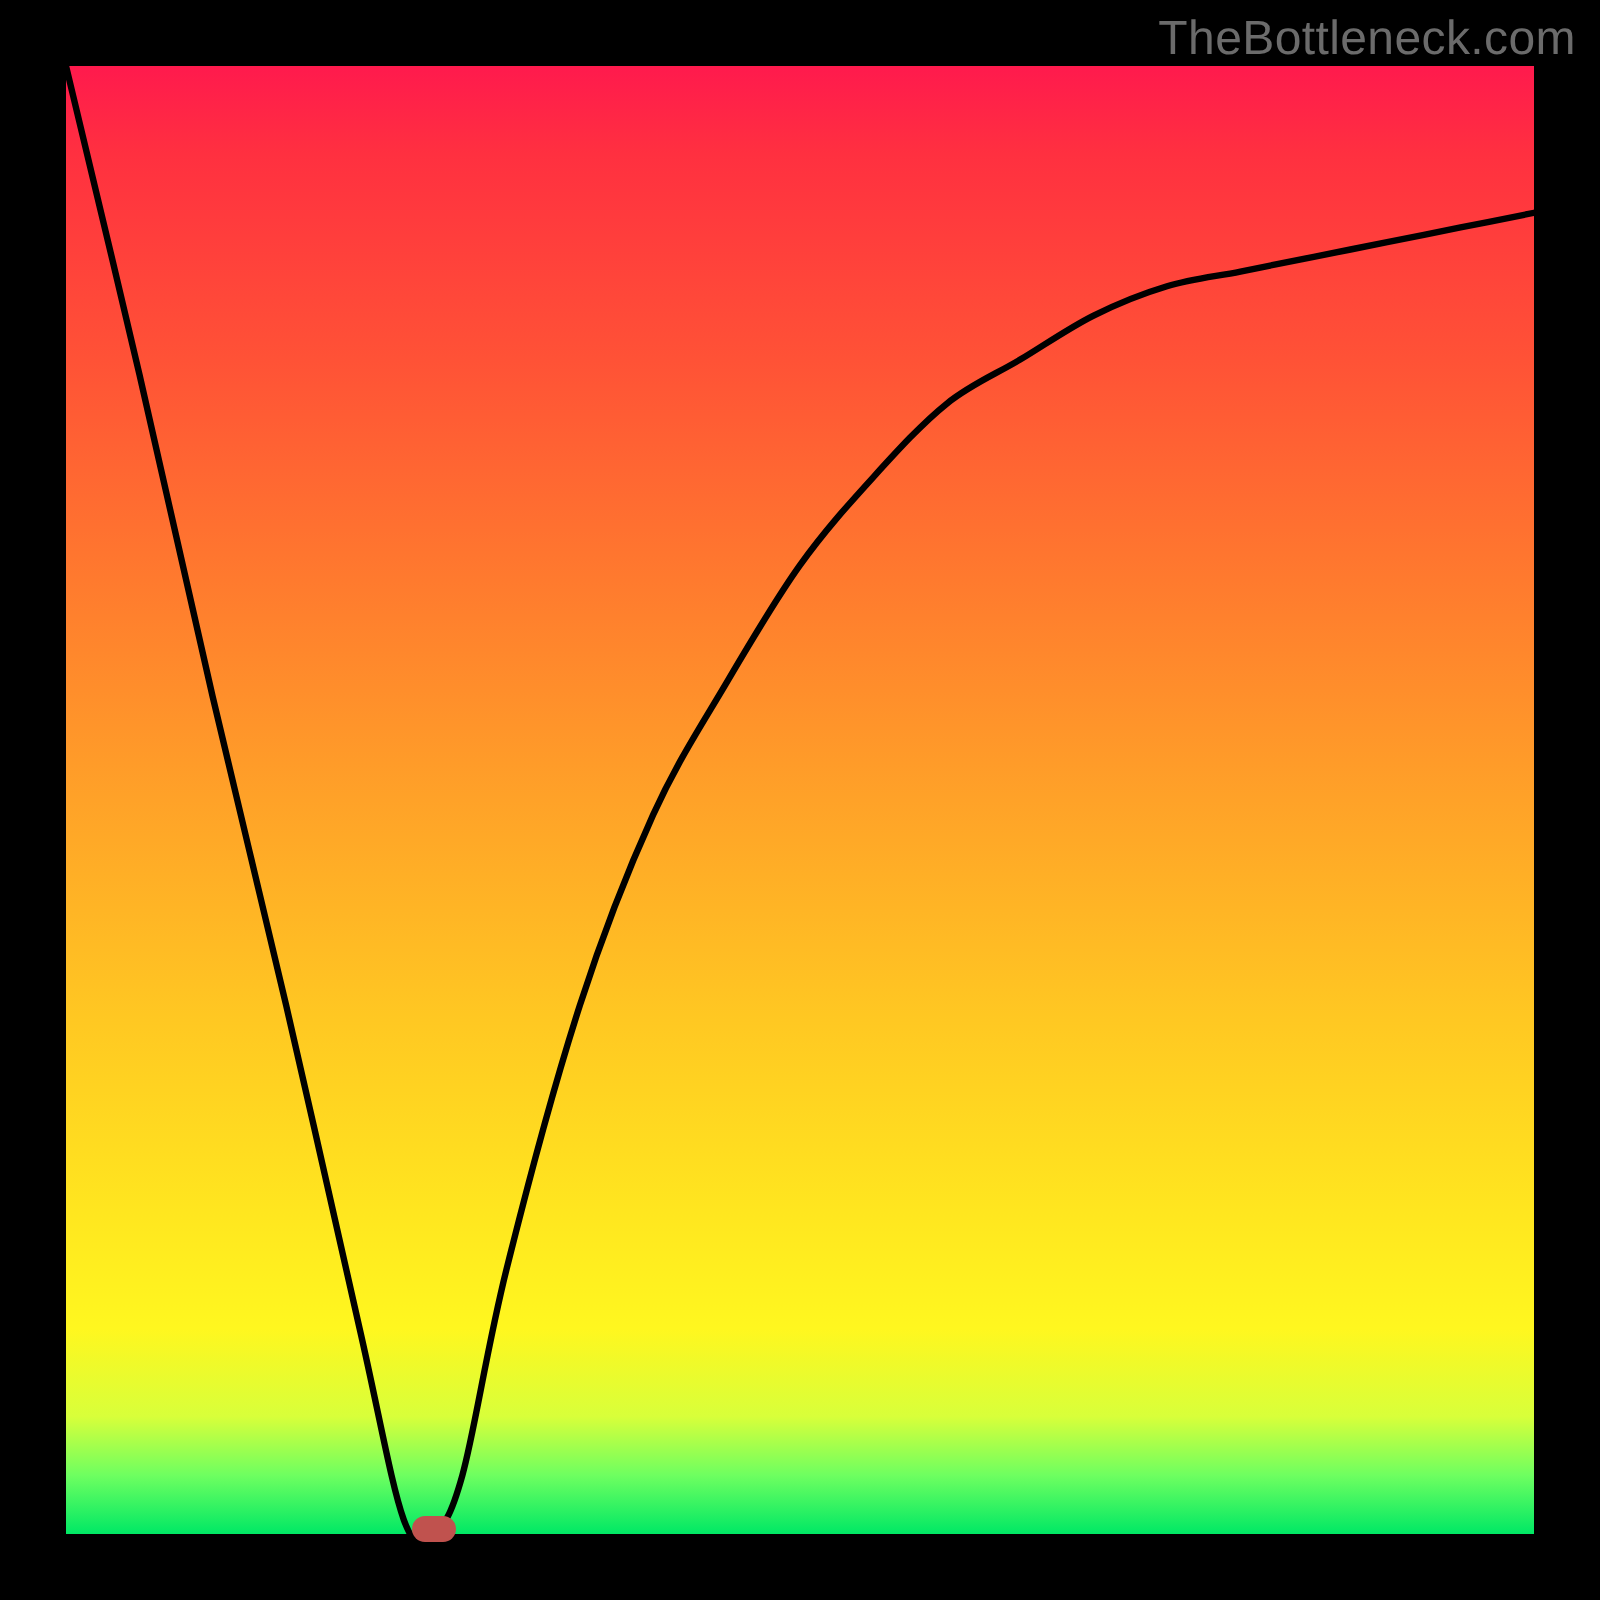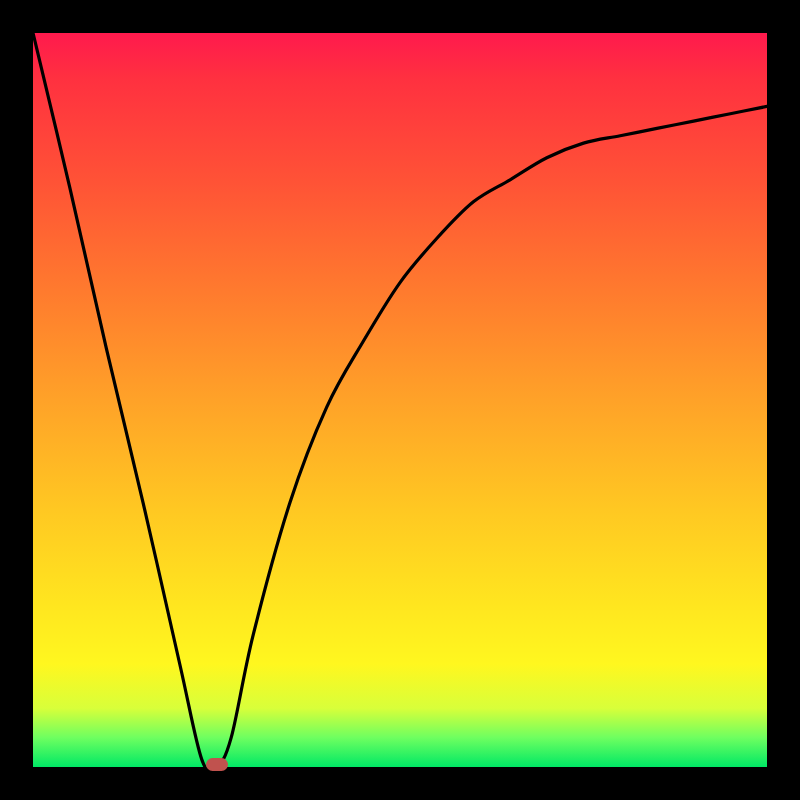--- a/index.html
+++ b/index.html
@@ -73,14 +73,15 @@
 
     <svg class="curve" width="734" height="734" viewBox="0 0 734 734">
 
       <path id="curve-path" d="M 0 0 C 6.116666666666667 25.689999999999998, 24.46666666666667 101.53666666666663, 36.7 154.14 C 48.93333333333334 206.74333333333334, 61.16666666666667 263.0166666666667, 73.4 315.62000000000006 C 85.63333333333334 368.2233333333334, 97.86666666666666 417.15666666666664, 110.1 469.76 C 122.33333333333333 522.3633333333333, 137.01333333333335 588.4233333333334, 146.8 631.24 C 156.58666666666667 674.0566666666666, 162.70333333333332 709.5333333333333, 168.82 726.66 C 174.93666666666667 743.7866666666666, 178.60666666666665 737.67, 183.5 734 C 188.39333333333335 730.33, 192.06333333333333 726.66, 198.18 704.64 C 204.29666666666668 682.62, 210.41333333333333 641.0266666666666, 220.2 601.88 C 229.98666666666665 562.7333333333333, 244.66666666666663 507.68333333333334, 256.9 469.76 C 269.1333333333333 431.83666666666664, 281.3666666666667 401.25333333333333, 293.6 374.34000000000003 C 305.83333333333337 347.42666666666673, 318.06666666666666 329.0766666666667, 330.3 308.28000000000003 C 342.53333333333336 287.48333333333335, 354.76666666666665 266.68666666666667, 367 249.56 C 379.23333333333335 232.43333333333334, 391.4666666666667 218.97666666666666, 403.70000000000005 205.51999999999998 C 415.9333333333334 192.0633333333333, 428.16666666666663 178.6066666666666, 440.4 168.81999999999994 C 452.6333333333333 159.03333333333327, 464.8666666666667 154.13999999999996, 477.1 146.79999999999995 C 489.33333333333337 139.45999999999995, 501.5666666666666 130.89666666666662, 513.8 124.77999999999997 C 526.0333333333333 118.66333333333331, 538.2666666666667 113.77000000000002, 550.5 110.10000000000002 C 562.7333333333333 106.43000000000002, 574.9666666666667 105.20666666666666, 587.2 102.75999999999999 C 599.4333333333334 100.31333333333332, 611.6666666666666 97.86666666666662, 623.9 95.41999999999996 C 636.1333333333333 92.9733333333333, 648.3666666666667 90.5266666666667, 660.6 88.08000000000004 C 672.8333333333334 85.63333333333338, 685.0666666666666 83.18666666666668, 697.3 80.74000000000001 C 709.5333333333333 78.29333333333334, 727.8833333333333 74.62333333333332, 734 73.39999999999998" fill="none" stroke="#000" stroke-width="3.2" stroke-linecap="round"></path>
     </svg>
 
     <div id="min-marker" class="marker" style="left: 172.5px; top: 725px;"></div>
 
   </div>
 
+  <div class="watermark">TheBottleneck.com</div>
 
 </div>
 
 </body></html>

